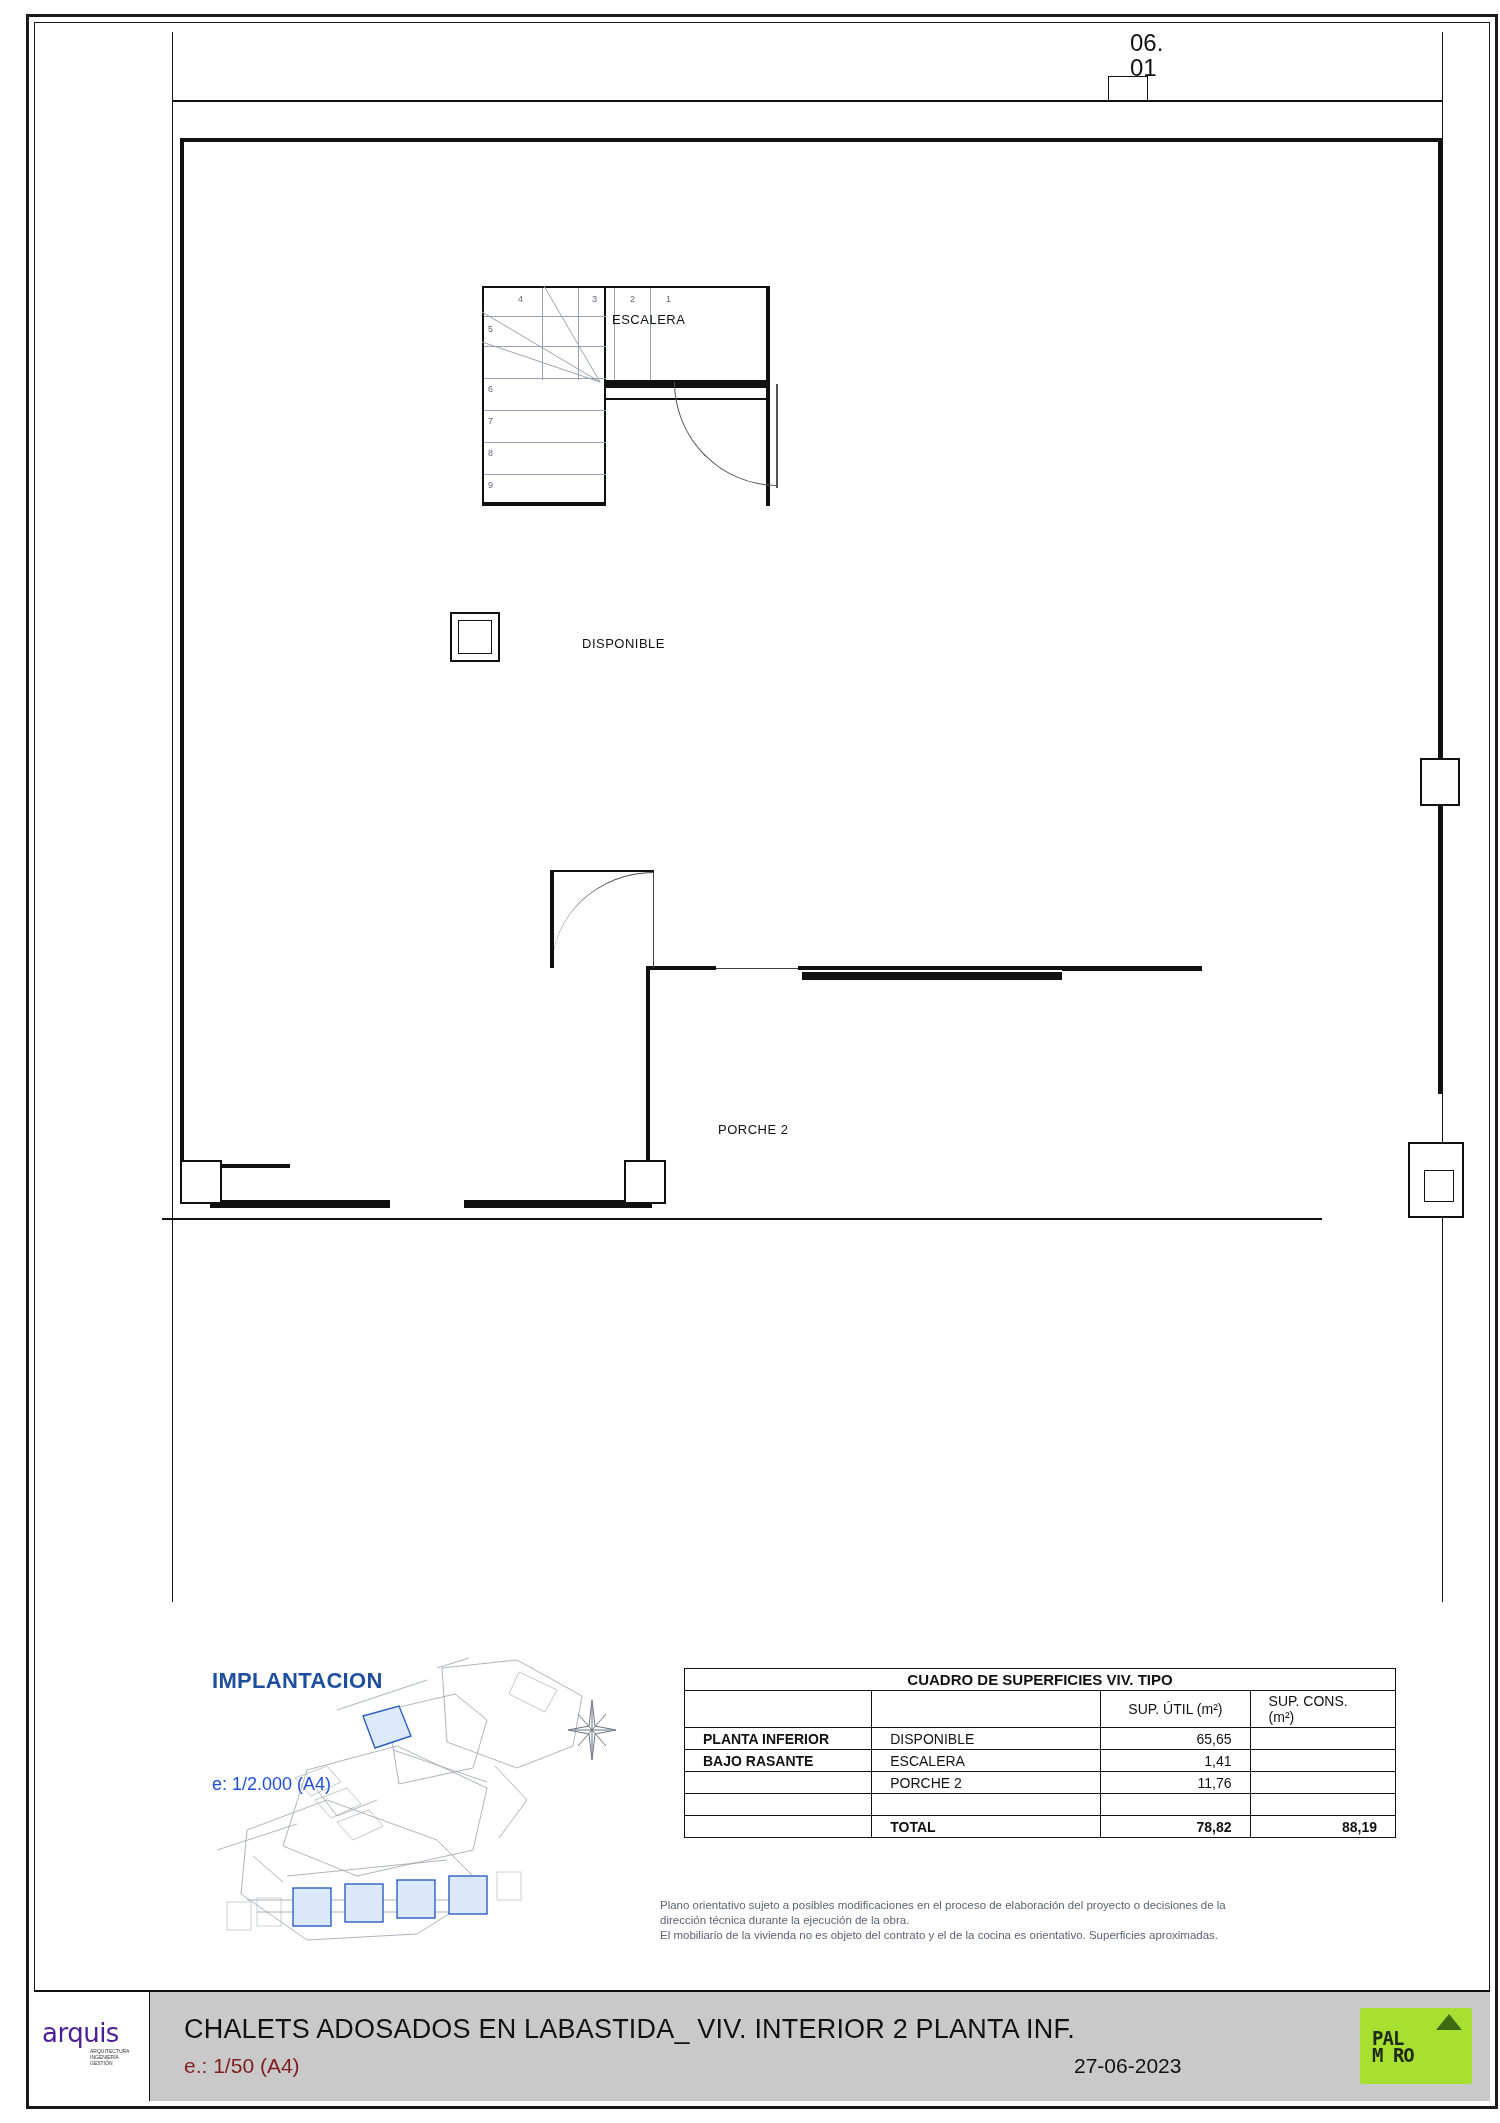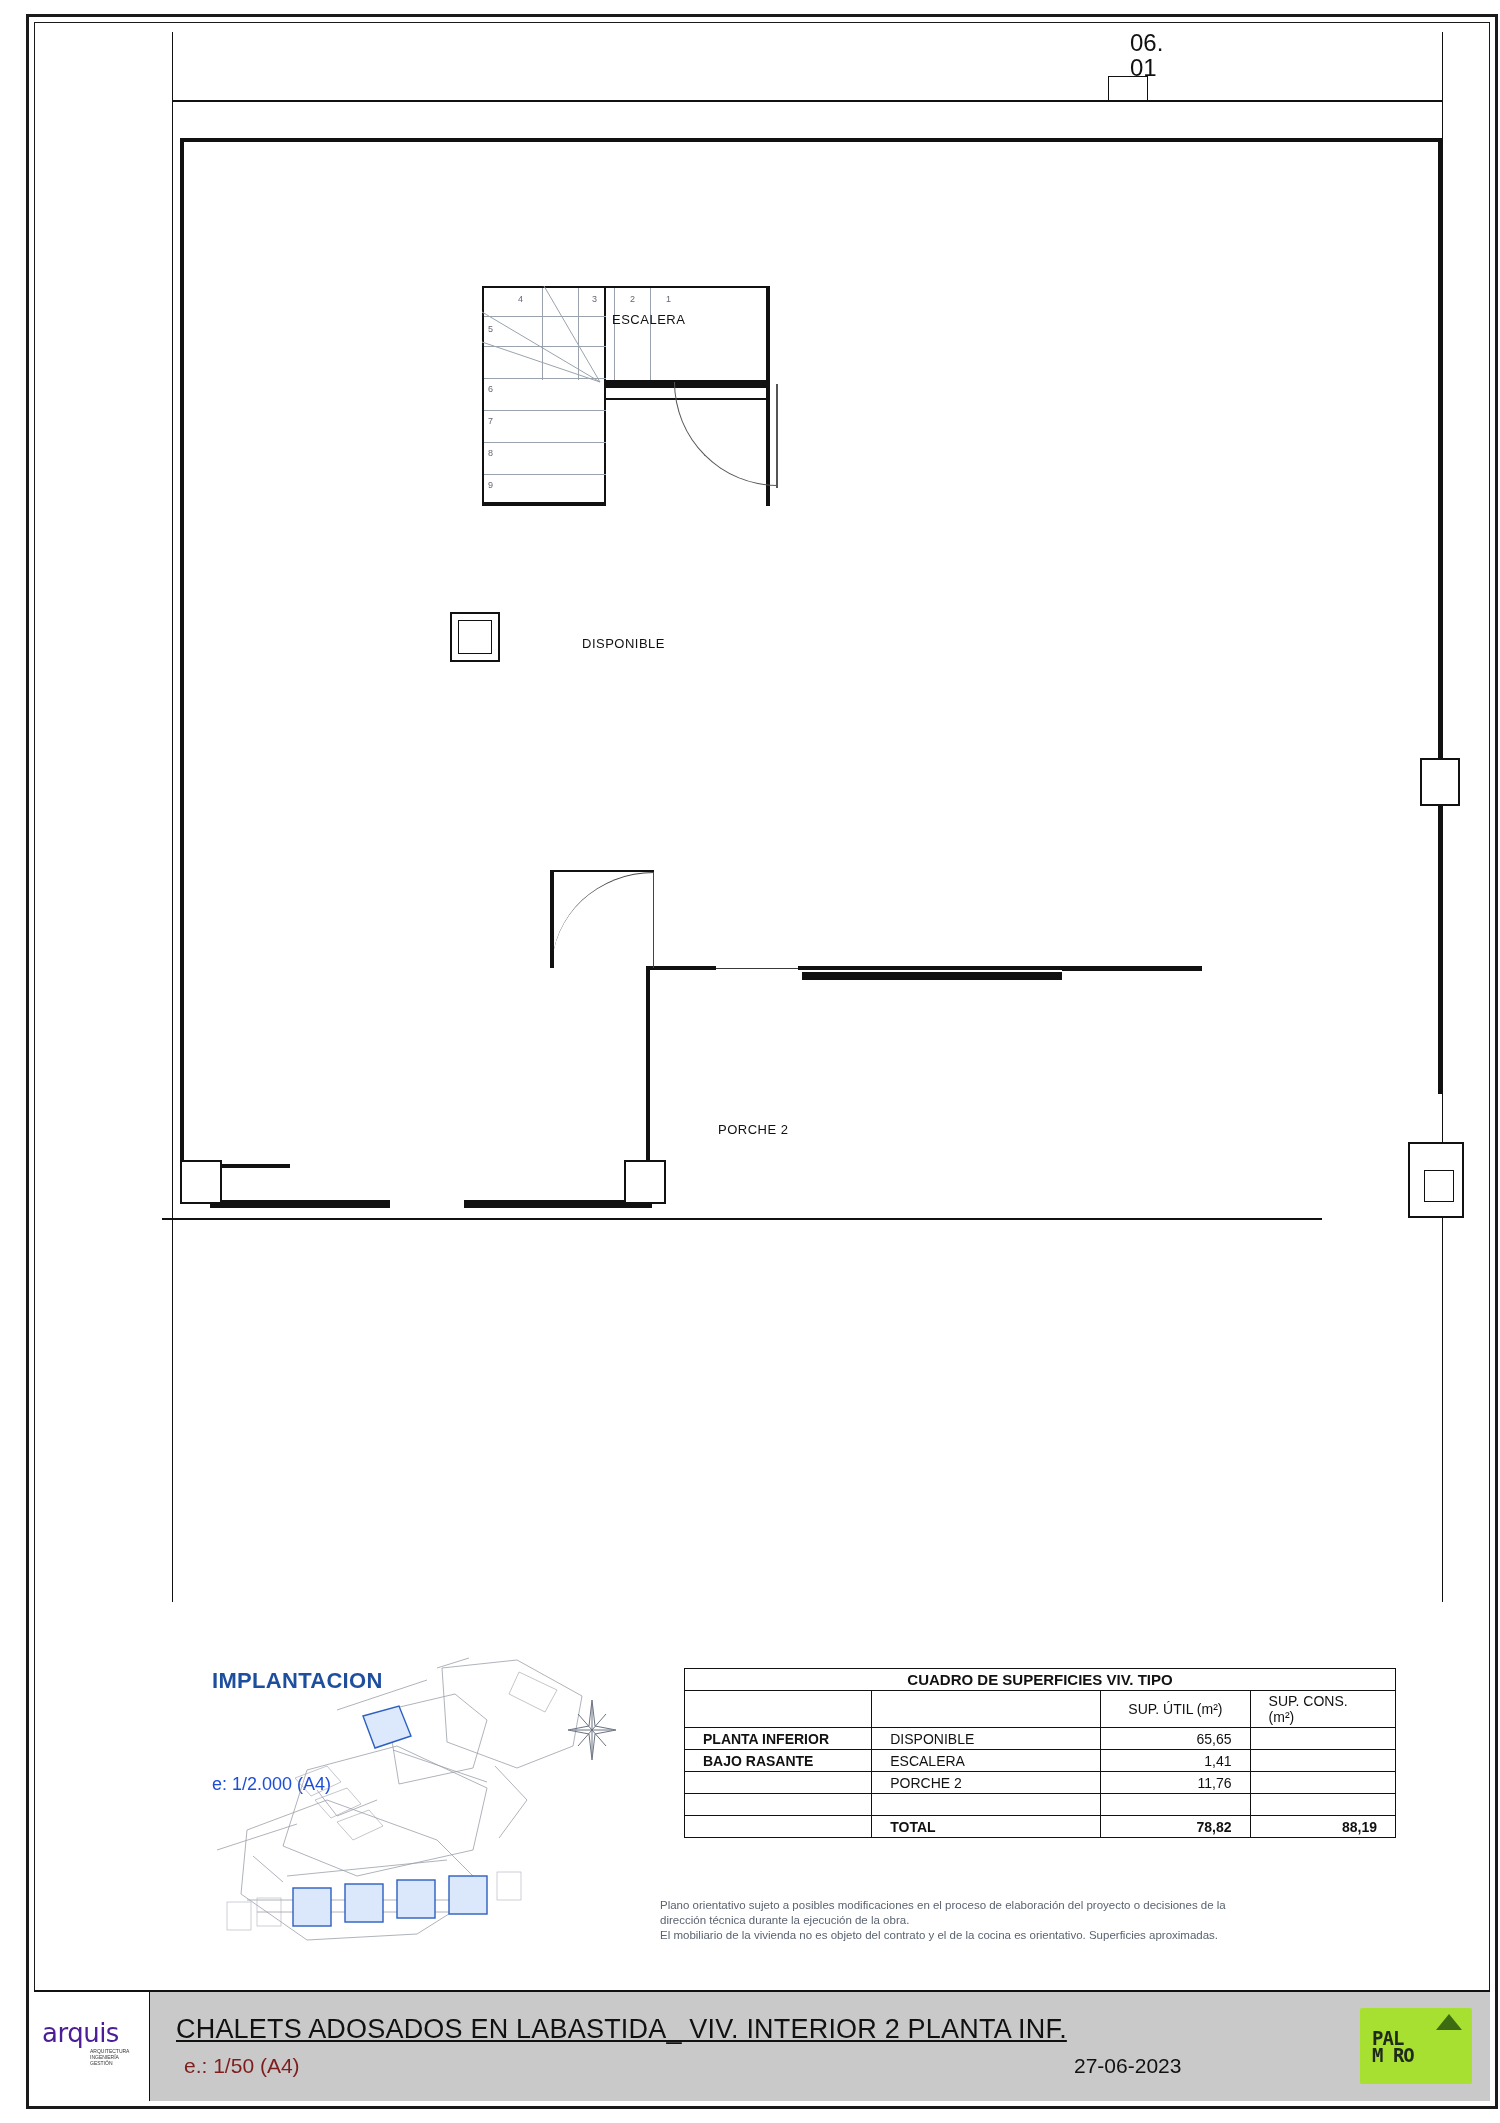--- a/index.html
+++ b/index.html
@@ -245,26 +245,25 @@
     position: absolute;
     left: 56px;
     top: 56px;
     font-size: 5px;
     line-height: 6px;
     color: #333;
     width: 56px;
   }
   .tb-title {
     position: absolute;
-    left: 142px;
+    left: 150px;
     top: 22px;
     font-size: 27px;
     color: #111;
     letter-spacing: 0.2px;
-    text-decoration: underline;
   }
   .tb-scale {
     position: absolute;
     left: 150px;
     top: 62px;
     font-size: 21px;
     color: #7f1d1d;
   }
   .tb-date {
     position: absolute;

